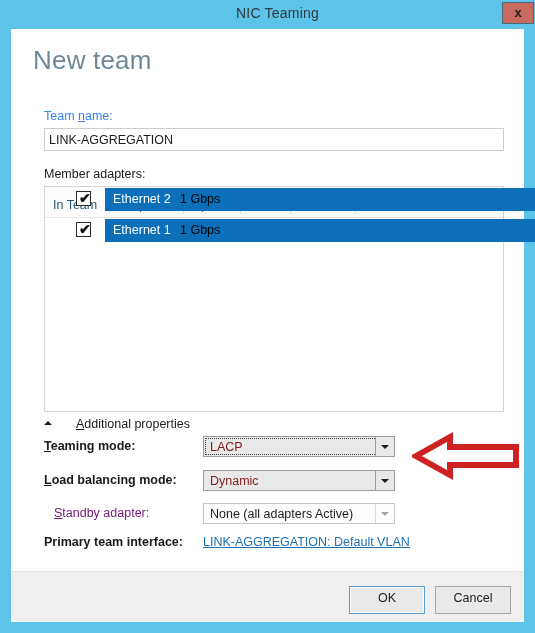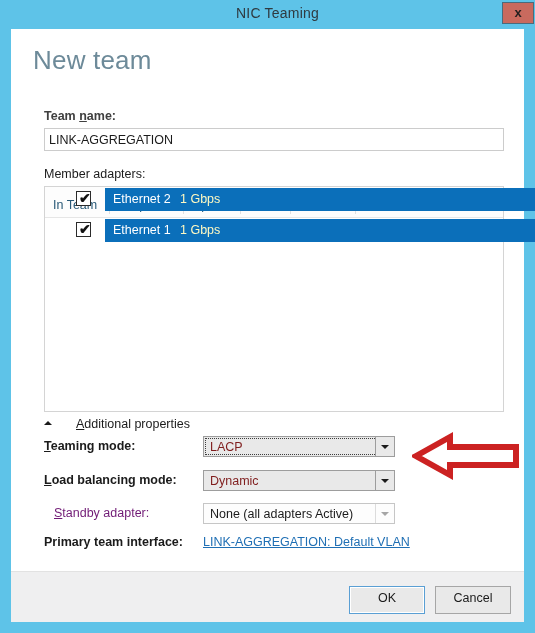--- a/index.html
+++ b/index.html
@@ -90,22 +90,21 @@
     color: #6d8a99;
     letter-spacing: 0.2px;
   }
 
   
   .label-team-name {
     position: absolute;
     left: 33px;
     top: 80px;
     font-size: 12.5px;
-    color: #404040;
-    font-weight: bold;
+    color: #3b82f6;
   }
   .label-team-name u { text-decoration: underline; }
 
   .team-name-input {
     position: absolute;
     left: 33px;
     top: 99px;
     width: 460px;
     height: 23px;
     border: 1px solid #cccccc;
@@ -208,21 +207,21 @@
     top: 4px;
     font-size: 12.5px;
     color: #ffffff;
     white-space: nowrap;
   }
   .cell-speed {
     position: absolute;
     left: 75px;
     top: 4px;
     font-size: 12.5px;
-    color: #fef9c3;
+    color: #000000;
     white-space: nowrap;
   }
 
   
   .additional-properties {
     position: absolute;
     left: 33px;
     top: 386px;
     font-size: 12.5px;
     color: #1b1b1b;

